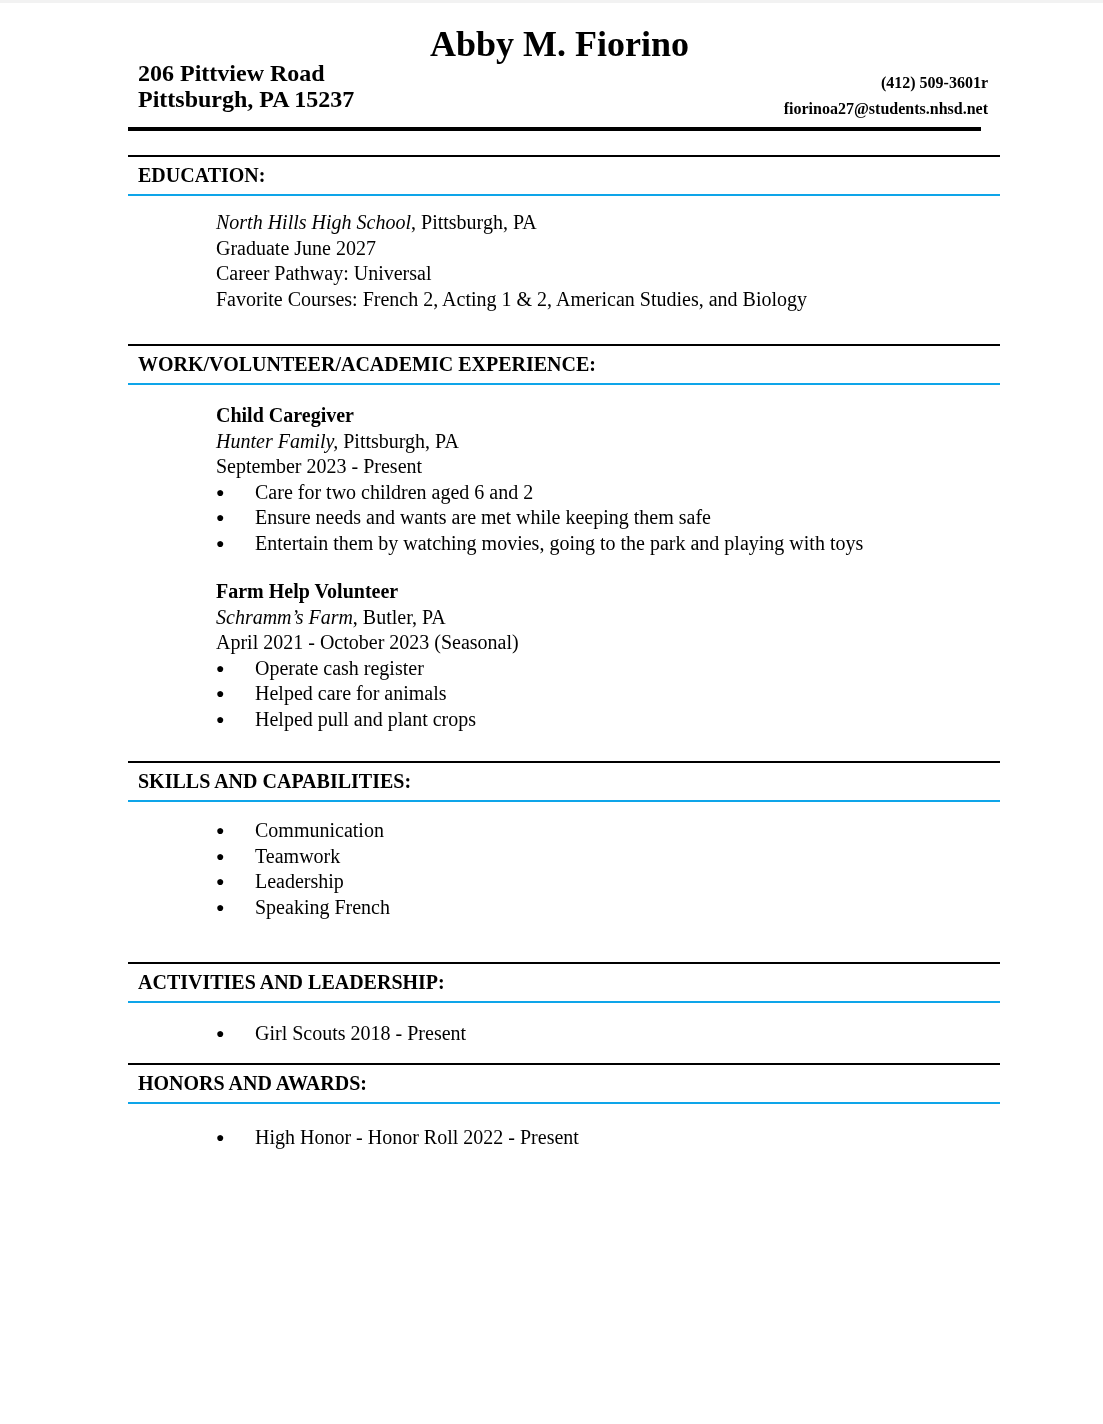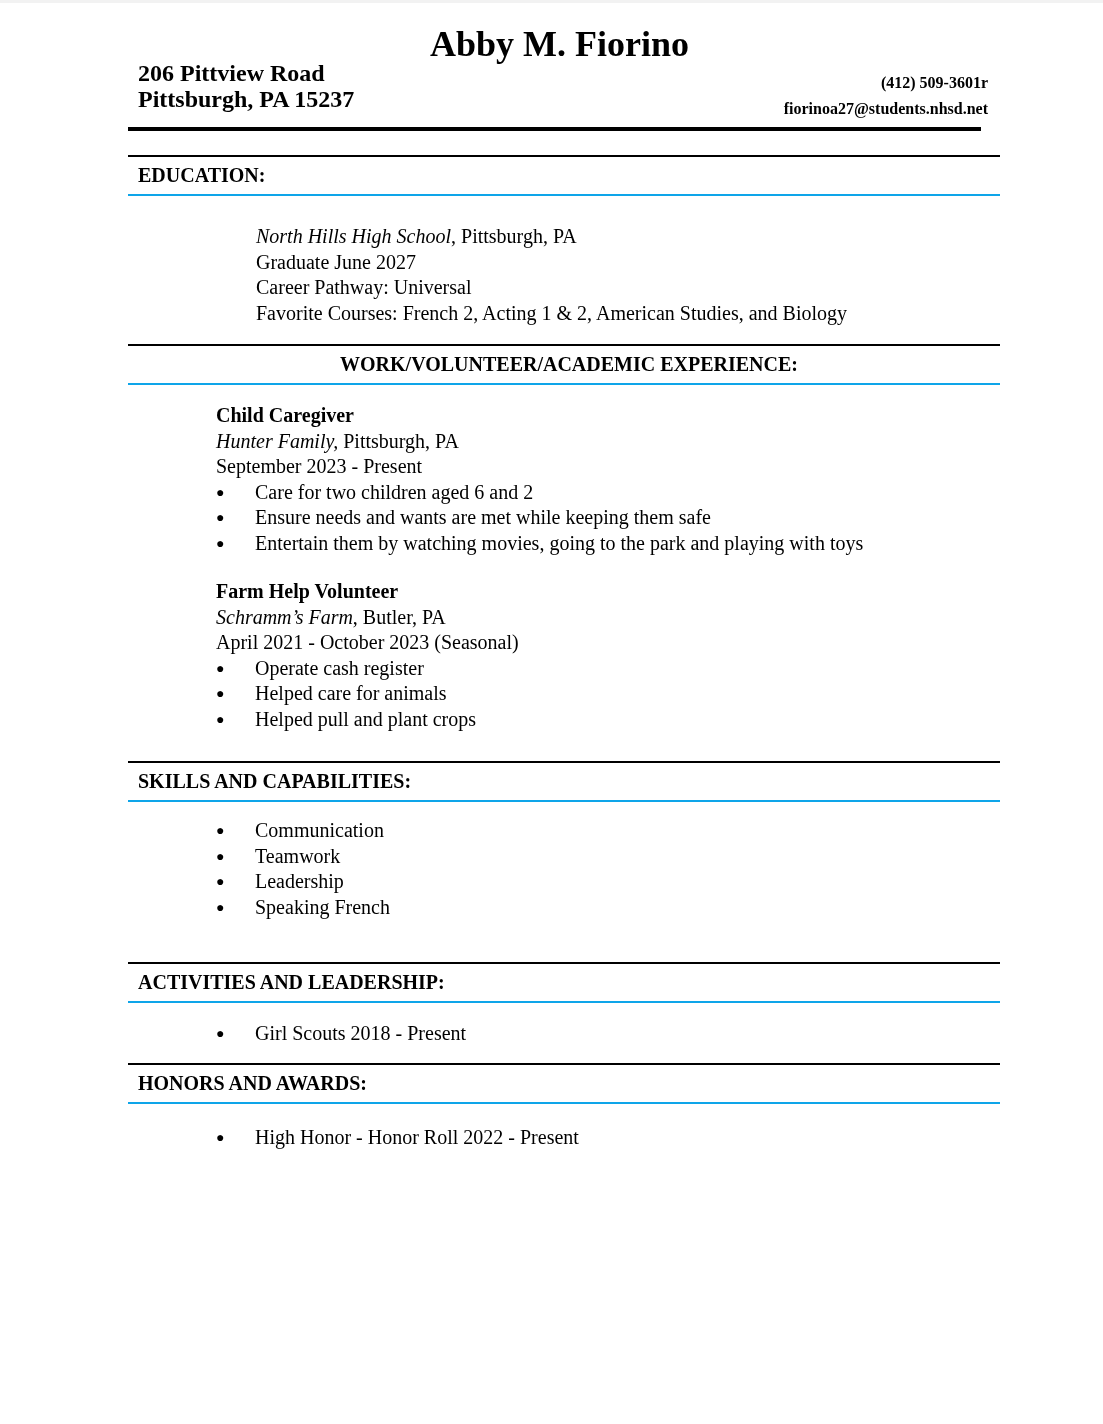--- a/index.html
+++ b/index.html
@@ -41,30 +41,30 @@
   .sec-heading {
     left: 128px; width: 872px;
     box-sizing: border-box;
     border-top: 2px solid #000000;
     border-bottom: 2px solid #0ea5e9;
     padding: 8px 0 8px 10px;
     font-size: 20px; font-weight: 700; line-height: 21px;
     white-space: nowrap;
   }
   .h-edu  { top: 155px; }
-  .h-work { top: 344px; text-align: center; }
+  .h-work { top: 344px; }
   .h-skl  { top: 761px; }
   .h-act  { top: 962px; }
   .h-hon  { top: 1063px; }
 
   .body-block {
     left: 216px; width: 800px;
     font-size: 20px; line-height: 25.5px;
   }
-  .edu-block  { top: 224px; margin-left: 40px; }
+  .edu-block  { top: 210px; }
   .job1-block { top: 403px; }
   .job2-block { top: 579px; }
   .skl-list   { top: 818px; }
   .act-list   { top: 1021px; }
   .hon-list   { top: 1125px; }
 
   .it { font-style: italic; }
   .bold { font-weight: 700; }
 
   ul.blist { list-style: none; margin: 0; padding: 0; }

